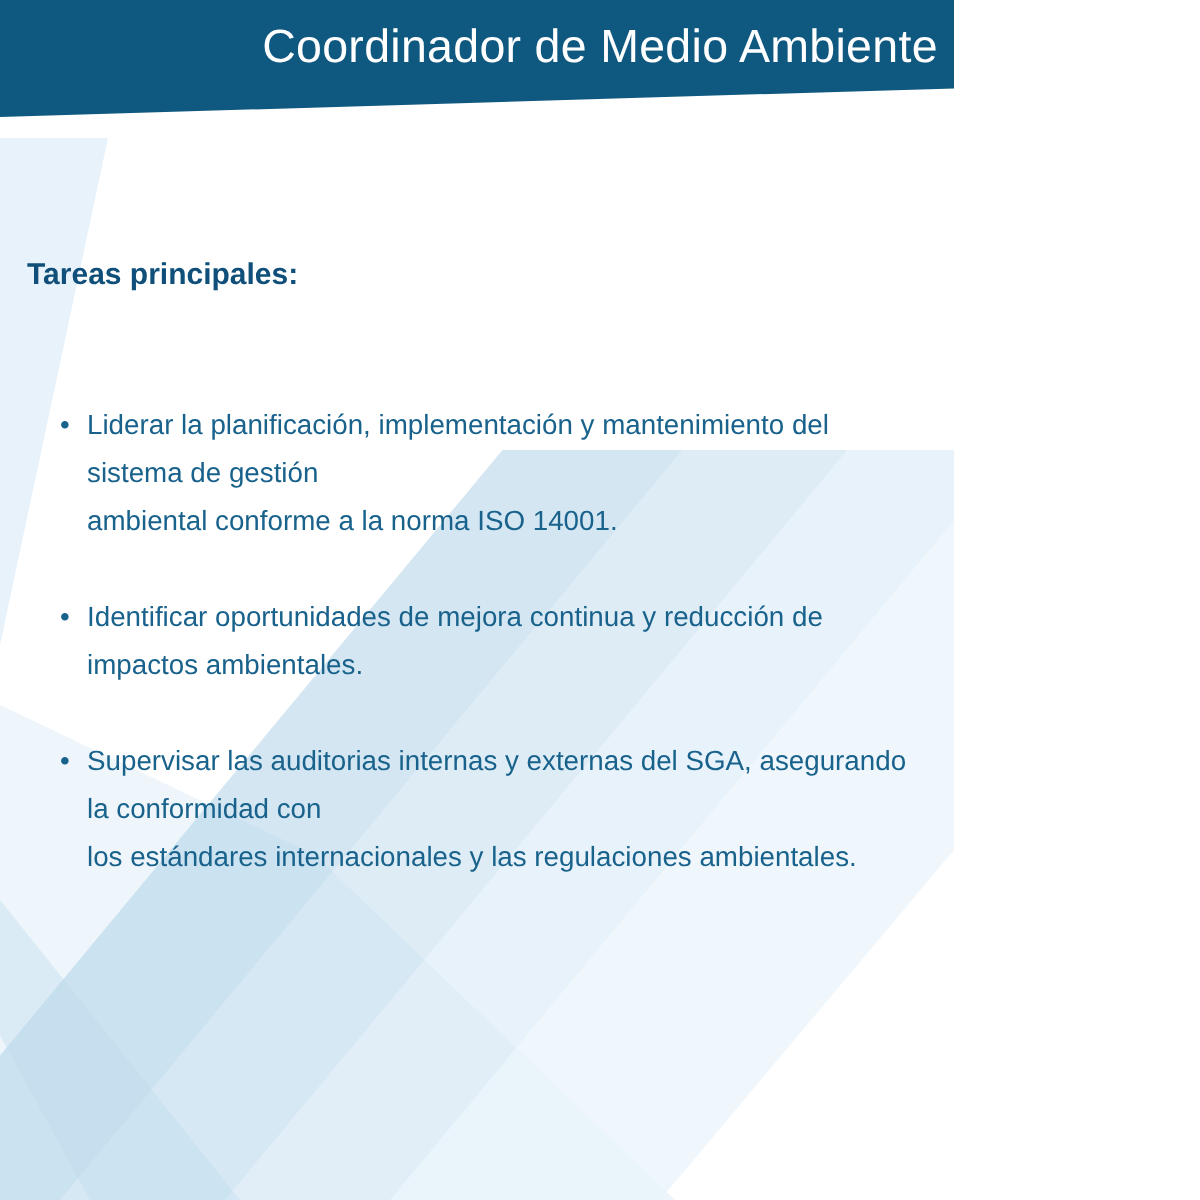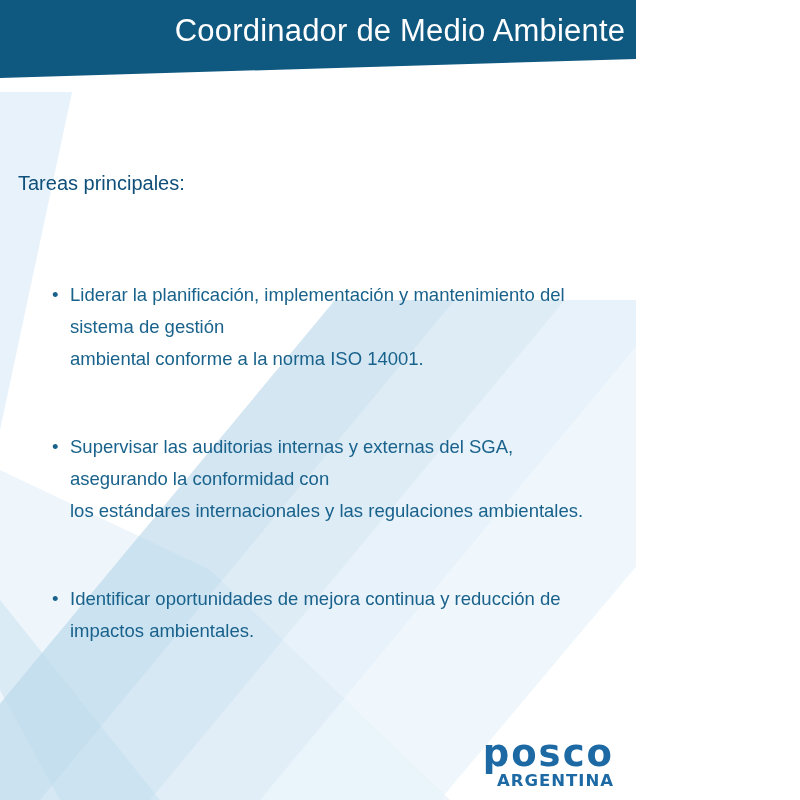--- a/index.html
+++ b/index.html
@@ -22,23 +22,23 @@
   
   .header-band{position:absolute;top:0;left:0;width:800px;height:80px;background:#0f5880;
                clip-path:polygon(0 0,800px 0,800px 54px,0 78px);}
   .header-title{position:absolute;top:0;left:0;width:800px;text-align:center;
                 color:#ffffff;font-size:31px;font-weight:500;letter-spacing:.2px;
                 padding-top:13px;margin:0;}
 
   
   .content{position:absolute;top:106px;left:18px;right:28px;color:#19628c;
            font-size:18.5px;line-height:32px;white-space:pre-line;}
-  .sec-heading{color:#0f4f7a;font-weight:normal;font-size:20px;line-height:26px;margin:0 0 7px 0;white-space:normal;}
+  .sec-heading{color:#0f4f7a;font-weight:bold;font-size:20px;line-height:26px;margin:0 0 7px 0;white-space:normal;}
   ul.blist{list-style:none;margin:0 0 24px 22px;padding:0;}
-  ul.blist li{position:relative;padding-left:18px;margin:12px;}
+  ul.blist li{position:relative;padding-left:18px;margin:0;}
   ul.blist li::before{content:"\2022";position:absolute;left:0;top:0;color:#19628c;}
 
   
   .logo{position:absolute;right:22px;bottom:10px;text-align:right;color:#1c69a4;
         font-family:"DejaVu Sans",sans-serif;}
   .logo-word{font-size:37px;font-weight:bold;letter-spacing:2px;line-height:36px;display:block;}
   .logo-sub{font-size:16.5px;font-weight:bold;letter-spacing:1px;line-height:18px;display:block;}
 </style>
 </head>
 <body>
@@ -58,31 +58,27 @@
 
   <div class="header-band"></div>
   <h1 class="header-title">Coordinador de Medio Ambiente</h1>
 
   <div class="content">
 
     <h2 class="sec-heading">Tareas principales:</h2>
     <ul class="blist">
       <li>Liderar la planificación, implementación y mantenimiento del sistema de gestión
 ambiental conforme a la norma ISO 14001.</li>
+      <li>Identificar oportunidades de mejora continua y reducción de impactos ambientales.</li>
       <li>Supervisar las auditorias internas y externas del SGA, asegurando la conformidad con
 los estándares internacionales y las regulaciones ambientales.</li>
-      <li>Identificar oportunidades de mejora continua y reducción de impactos ambientales.</li>
     </ul>
 
     
     
 
     
 
     
   </div>
 
-  <div class="logo">
-    <span class="logo-word">posco</span>
-    <span class="logo-sub">ARGENTINA</span>
-  </div>
 
 </div>
 
 </body></html>

